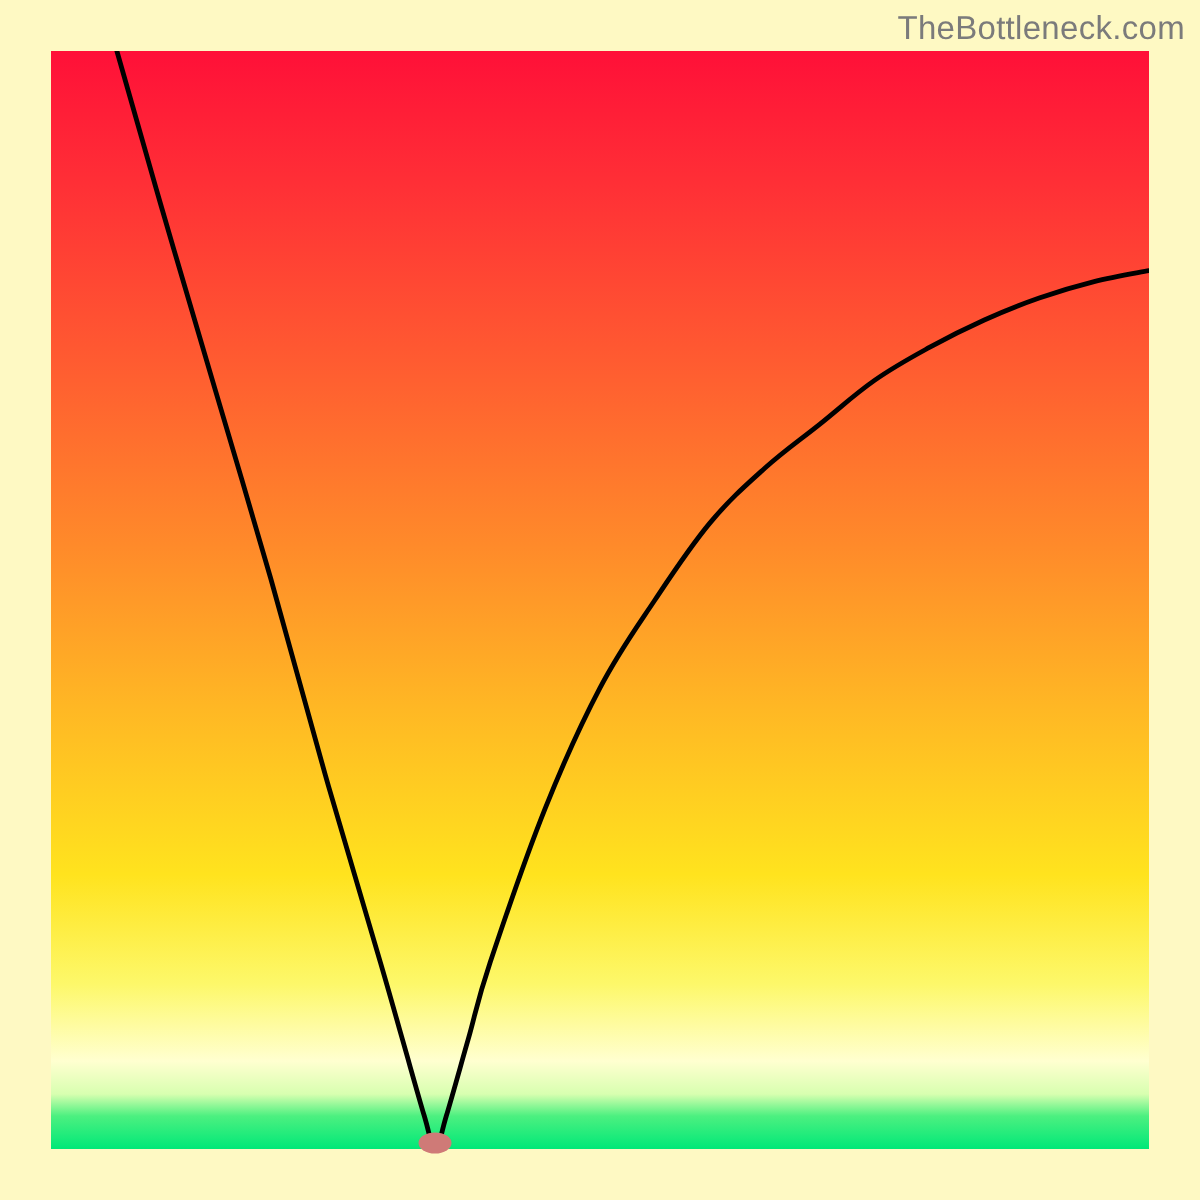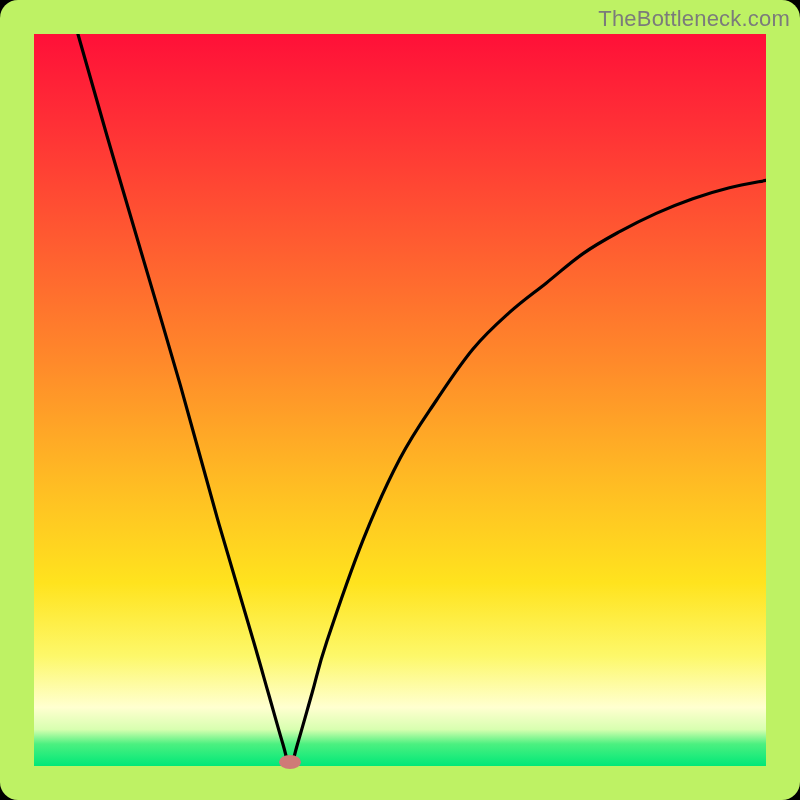--- a/index.html
+++ b/index.html
@@ -8,22 +8,21 @@
     width: 800px;
     height: 800px;
     background: #000;
     overflow: hidden;
     font-family: Arial, Helvetica, sans-serif;
   }
   .frame {
     position: absolute;
     left: 0; top: 0;
     width: 800px; height: 800px;
-    background: #bef264;
-    border-radius: 18px;
+    background: #fef9c3;
   }
   .plot-area {
     position: absolute;
     left: 34px;
     top: 34px;
     width: 732px;
     height: 732px;
     background: linear-gradient(
       to bottom,
       #ff1038 0%,

